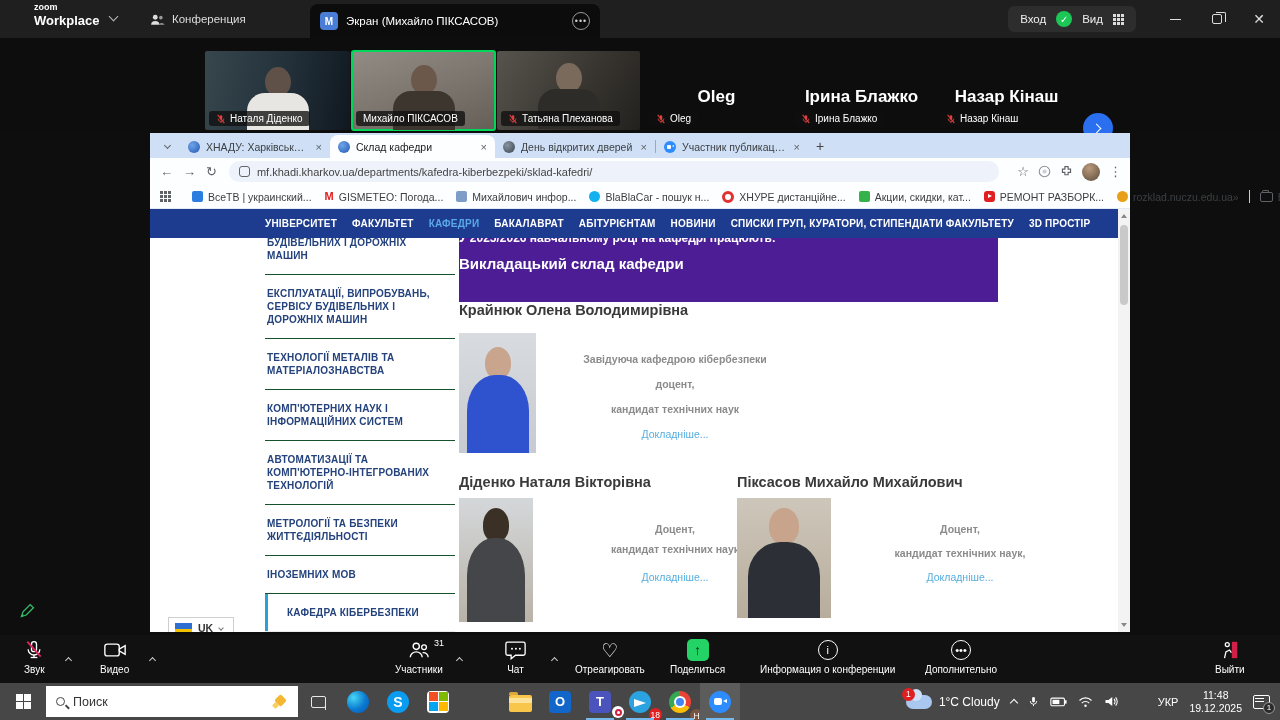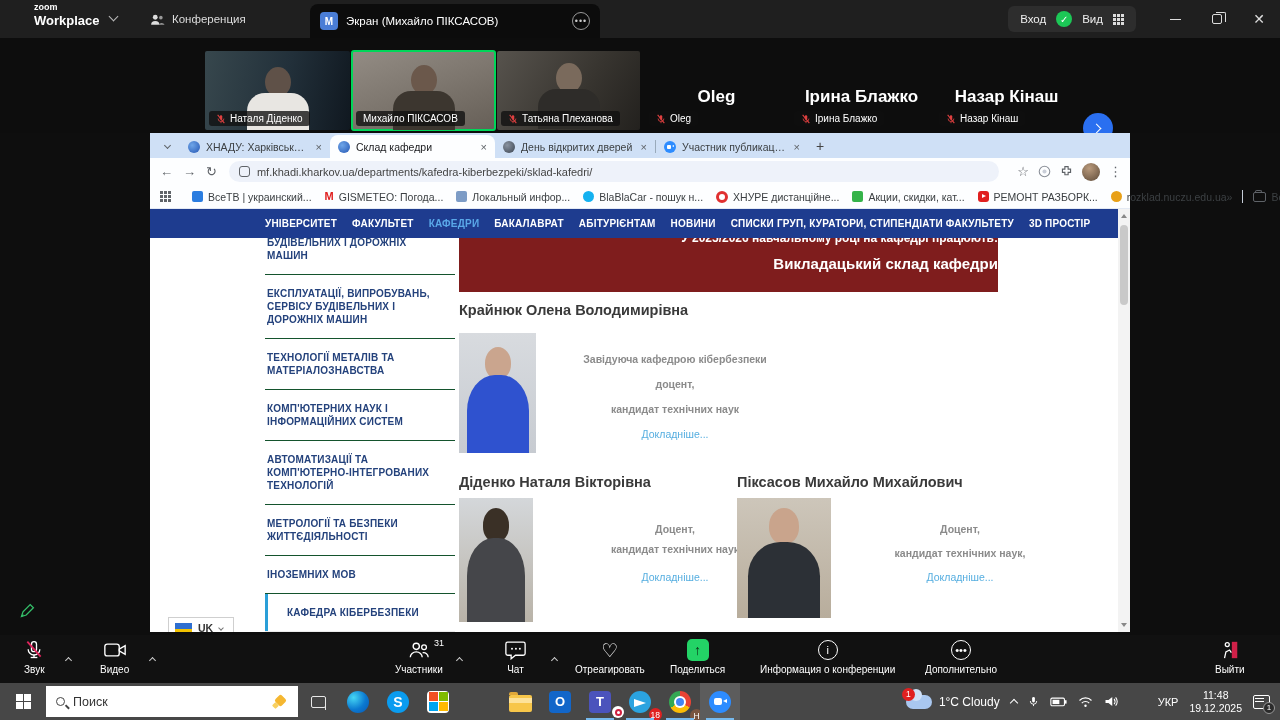--- a/index.html
+++ b/index.html
@@ -93,21 +93,21 @@
   
   .page { position:absolute; top:76px; left:0; width:980px; height:423px; background:#fff; overflow:hidden; }
   .sitenav { position:absolute; top:0; left:0; width:980px; height:29px; background:#1e3c8f; display:flex; align-items:center; gap:15px; padding-left:115px; }
   .sitenav span { color:#fff; font-size:10px; font-weight:bold; letter-spacing:.2px; white-space:nowrap; }
   .sitenav span.on { color:#5aa8e8; }
   .content { position:absolute; top:29px; left:0; width:968px; height:394px; overflow:hidden; }
   .sidebar { position:absolute; left:115px; top:-14px; width:190px; }
   .sb-item { padding:12px 6px 12px 2px; border-bottom:1px solid #14532d; color:#24427c; font-size:10px; font-weight:bold; line-height:13px; letter-spacing:.2px; }
   .sb-item.on { border-left:3px solid #2a9fd8; padding-left:19px; border-bottom:none; }
   .sb-sub { background:#ececec; padding:14px 6px 20px 18px; color:#5a6a80; font-size:10px; font-weight:bold; }
-  .banner { position:absolute; left:309px; top:0; width:539px; height:54px; background:#7f1d1d; overflow:hidden; text-align:right; color:#fff; }
+  .banner { position:absolute; left:309px; top:0; width:539px; height:64px; background:#4c1d95; overflow:hidden; text-align:left; color:#fff; }
   .banner .l1 { margin-top:-7px; font-size:12px; font-weight:bold; }
   .banner .l2 { margin-top:10px; font-size:15px; font-weight:bold; }
   .fname { position:absolute; font-size:14.5px; font-weight:bold; color:#3a3a3a; }
   .photo { position:absolute; overflow:hidden; }
   .photo .p-head { position:absolute; left:50%; transform:translateX(-50%); border-radius:50% 50% 45% 45%; }
   .photo .p-body { position:absolute; left:50%; transform:translateX(-50%); border-radius:45% 45% 0 0; }
   .ph1 { background:linear-gradient(180deg,#d8dbdf 0%,#c7cbd1 100%); }
   .ph1 .p-head { top:14px; width:26px; height:32px; background:#caa58e; }
   .ph1 .p-body { top:42px; width:62px; height:80px; background:#2f52cf; }
   .ph2 { background:linear-gradient(180deg,#d4d7da 0%,#b9b3a8 100%); }
@@ -398,21 +398,21 @@
       <span class="bm">
           <span class="bmi bmi-tv"></span>
           <span>ВсеТВ | украинский...</span>
         </span>
       <span class="bm">
           <span class="bmi bmi-m">М</span>
           <span>GISMETEO: Погода...</span>
         </span>
       <span class="bm">
           <span class="bmi bmi-page"></span>
-          <span>Локальный инфор...</span>
+          <span>Михайлович инфор...</span>
         </span>
       <span class="bm">
           <span class="bmi bmi-bla"></span>
           <span>BlaBlaCar - пошук н...</span>
         </span>
       <span class="bm">
           <span class="bmi bmi-khnure"></span>
           <span>ХНУРЕ дистанційне...</span>
         </span>
       <span class="bm">

